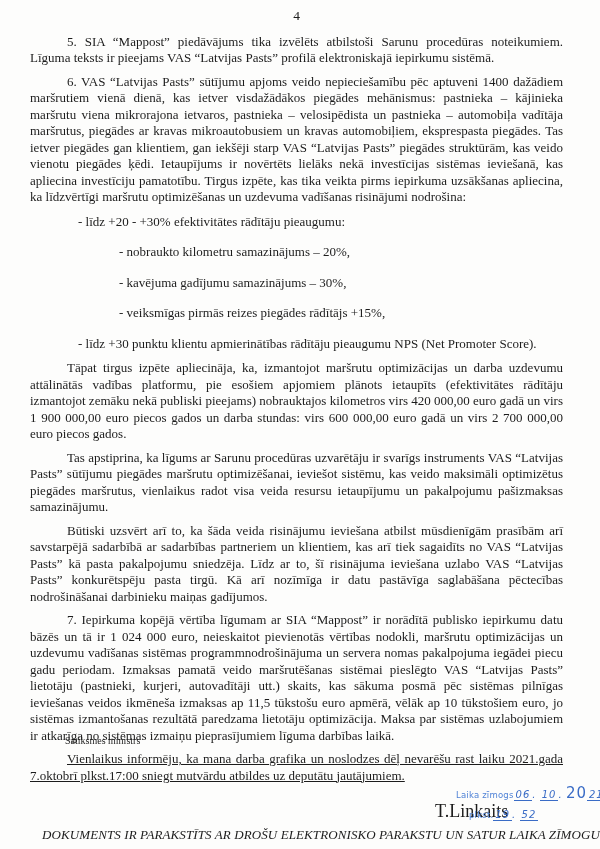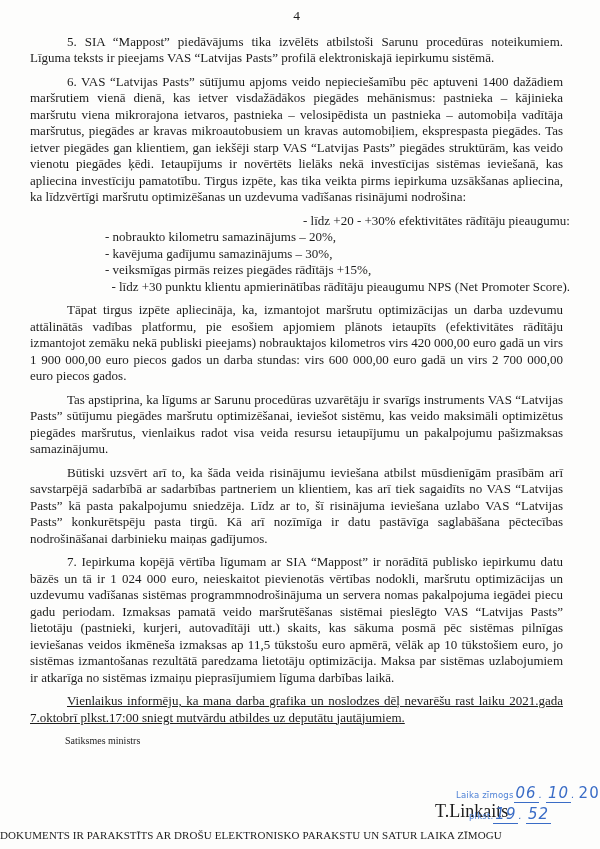--- a/index.html
+++ b/index.html
@@ -14,45 +14,46 @@
     font-family: "Liberation Serif", serif;
     font-size: 13px;
     line-height: 16.5px;
     color: #1c1c1c;
     overflow: hidden;
   }
   .page-num { text-align: center; margin-bottom: 9px; font-size: 13.5px; }
   p.para { margin: 7px; text-align: justify; text-indent: 37px; }
   .gap-lg { margin-top: 17px; }
   .gap-sm { margin-top: 9px; text-decoration: underline; }
-  .list1 { margin: 0; padding-left: 47px; text-align: right; }
-  .list2 { margin: 0; padding-left: 82px; }
+  .list1 { margin: 8px; padding-left: 47px; }
+  .list2 { margin: 14px; padding-left: 82px; }
   .sig-role { position: absolute; left: 65px; top: 733px; font-size: 10px; }
   .sig-name { position: absolute; left: 435px; top: 803px; font-size: 18px; }
   .stamp {
     position: absolute; top: 785px; left: 456px;
     color: #3a6cc6; white-space: nowrap;
   }
   .stamp-line2 { margin-left: 13px; margin-top: 2px; }
   .stamp-label {
     font-family: "DejaVu Sans", sans-serif;
     font-size: 8.5px; color: #4f82d6; letter-spacing: 0.2px;
   }
   .hw {
     font-family: "DejaVu Sans", sans-serif;
-    font-style: italic; font-size: 15px;
+    font-style: italic; font-size: 10px;
     color: #3a6cc6; letter-spacing: 1px;
   }
   .u { border-bottom: 1.6px solid #3a6cc6; padding: 0 2px; }
   .dot { font-size: 10px; }
   .yr-prefix { font-size: 15px; font-style: normal; }
   .footer {
     position: absolute; left: 0; right: 0; bottom: 6px;
-    text-align: left; font-size: 11px; letter-spacing: 0.1px;
+    text-align: right; font-size: 13px; letter-spacing: 0.1px;
     color: #1c1c1c;
+    font-style: italic;
   }
 </style>
 </head>
 <body>
 
 <div class="page">
 
   <div class="page-num">4</div>
 
   <p class="para">5. SIA “Mappost” piedāvājums tika izvēlēts atbilstoši Sarunu procedūras noteikumiem. Līguma teksts ir pieejams VAS “Latvijas Pasts” profilā elektroniskajā iepirkumu sistēmā.</p>

